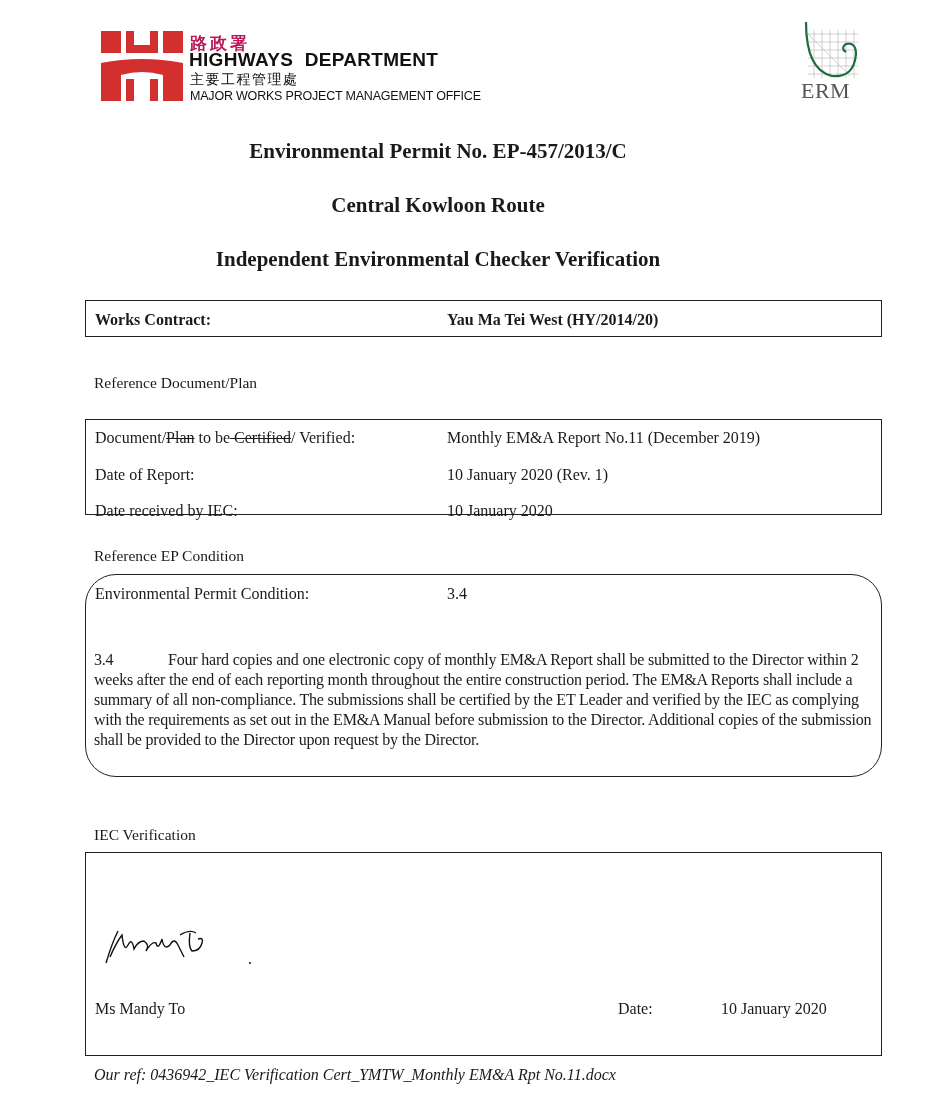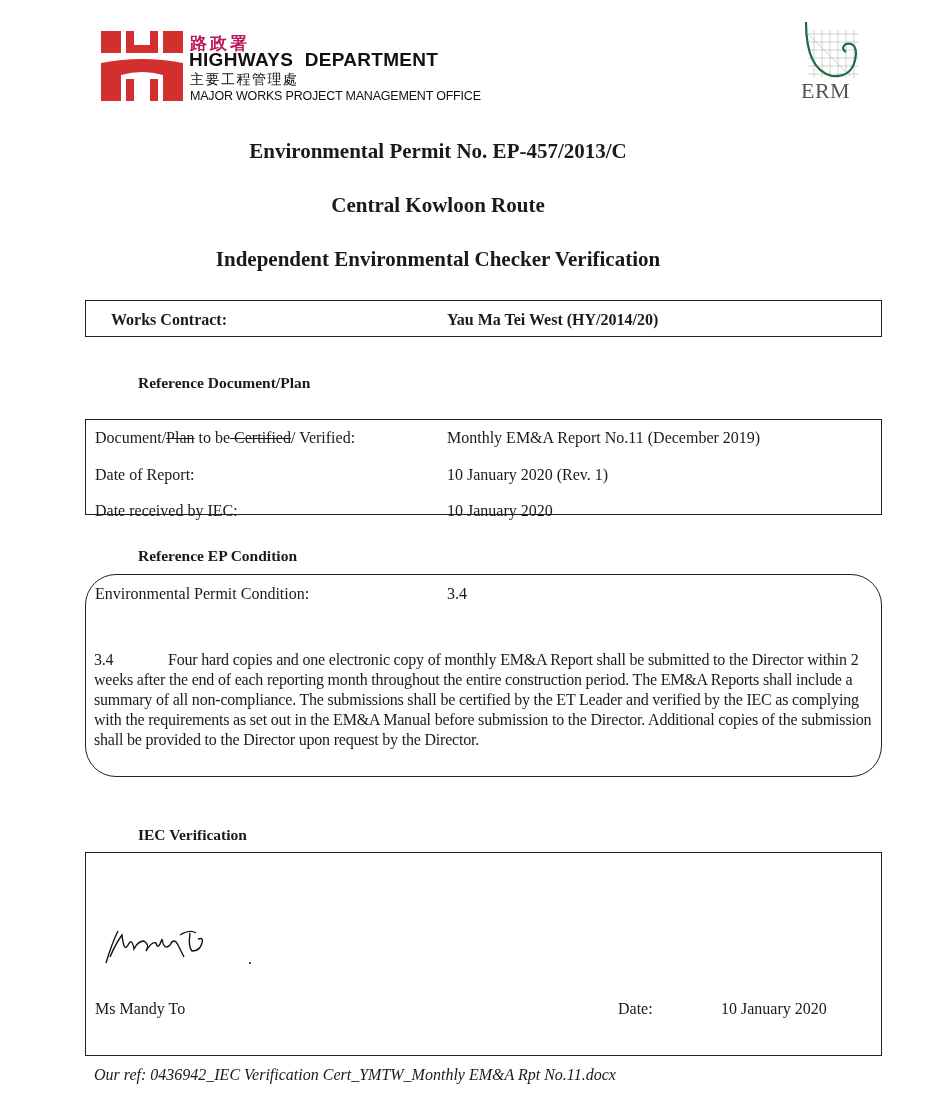--- a/index.html
+++ b/index.html
@@ -13,21 +13,21 @@
   .hd-zh2 { left:190px; top:71px; font-family:"DejaVu Sans",sans-serif; font-size:14px; letter-spacing:1.5px; color:#111; }
   .hd-en2 { left:190px; top:89px; font-family:"Liberation Sans",sans-serif; font-size:12.5px; color:#111; letter-spacing:-0.2px; }
   .erm-logo { left:800px; top:20px; width:62px; height:62px; }
   .erm-text { left:801px; top:78px; font-family:"Liberation Serif",serif; font-size:22px; color:#555; letter-spacing:0.5px; }
 
   .title { left:0; width:876px; text-align:center; font-weight:bold; font-size:21px; }
   .box { position:absolute; left:85px; width:797px; border:1.5px solid #222; box-sizing:border-box; }
   .t16 { font-size:16px; }
   .lbl { position:absolute; left:9px; }
   .val { position:absolute; left:361px; }
-  .sec { left:94px; font-weight:bold; font-size:15.5px;margin-left:44px; }
+  .sec { left:94px; font-weight:normal; font-size:15.5px; }
   s { text-decoration:line-through; }
   .para { position:absolute; left:8px; right:8px; font-size:16px; line-height:20px; font-family:"Liberation Serif",serif; letter-spacing:-0.2px; }
   .ref { left:94px; top:1066px; font-style:italic; font-size:16px; }
 </style>
 </head>
 <body>
 
 <div class="abs hd-logo">
   <svg width="82" height="70" viewBox="0 0 82 70">
     <g fill="#d32f2f">
@@ -67,21 +67,21 @@
     <path d="M6 2 Q6 50 32 56 Q54 58 56 34 Q56 22 46 24 Q40 28 46 32" fill="none" stroke="#1e6b3f" stroke-width="2.2"></path>
   </svg>
 </div>
 <div class="abs erm-text">ERM</div>
 
 <div class="abs title" style="top:139px;">Environmental Permit No. EP-457/2013/C</div>
 <div class="abs title" style="top:193px;">Central Kowloon Route</div>
 <div class="abs title" style="top:247px;">Independent Environmental Checker Verification</div>
 
 <div class="box t16" style="top:300px; height:37px;">
-  <span class="lbl" style="top:10px; font-weight:bold;margin-left:16px;">Works Contract:</span>
+  <span class="lbl" style="top:10px; font-weight:bold;">Works Contract:</span>
   <span class="val" style="top:10px; font-weight:bold;">Yau Ma Tei West (HY/2014/20)</span>
 </div>
 
 <div class="abs sec" style="top:374px;">Reference Document/Plan</div>
 <div class="box t16" style="top:419px; height:96px;">
   <span class="lbl" style="top:9px;"><span>Document/</span><s>Plan</s><span> to be</span><s> Certified</s><span>/ Verified:</span></span>
   <span class="val" style="top:9px;">Monthly EM&amp;A Report No.11 (December 2019)</span>
   <span class="lbl" style="top:46px;">Date of Report:</span>
   <span class="val" style="top:46px;">10 January 2020 (Rev. 1)</span>
   <span class="lbl" style="top:82px;">Date received by IEC:</span>

